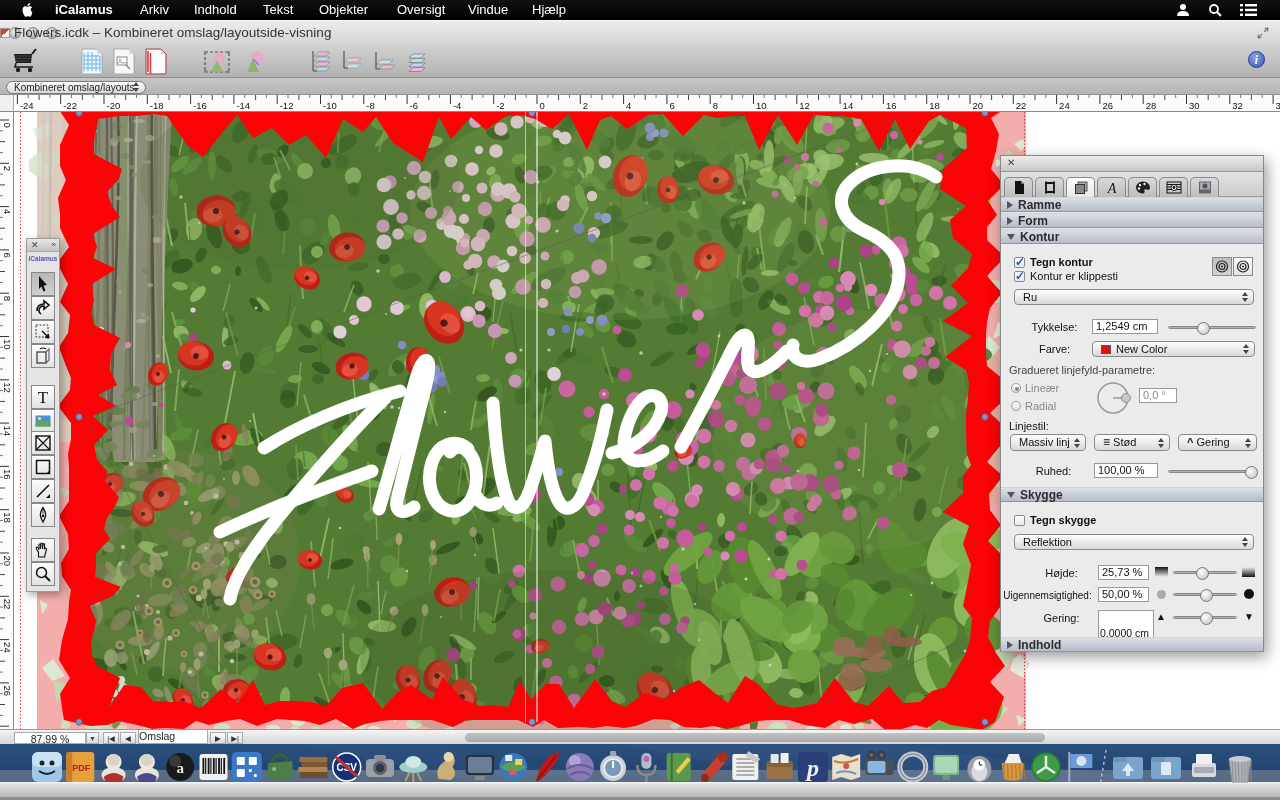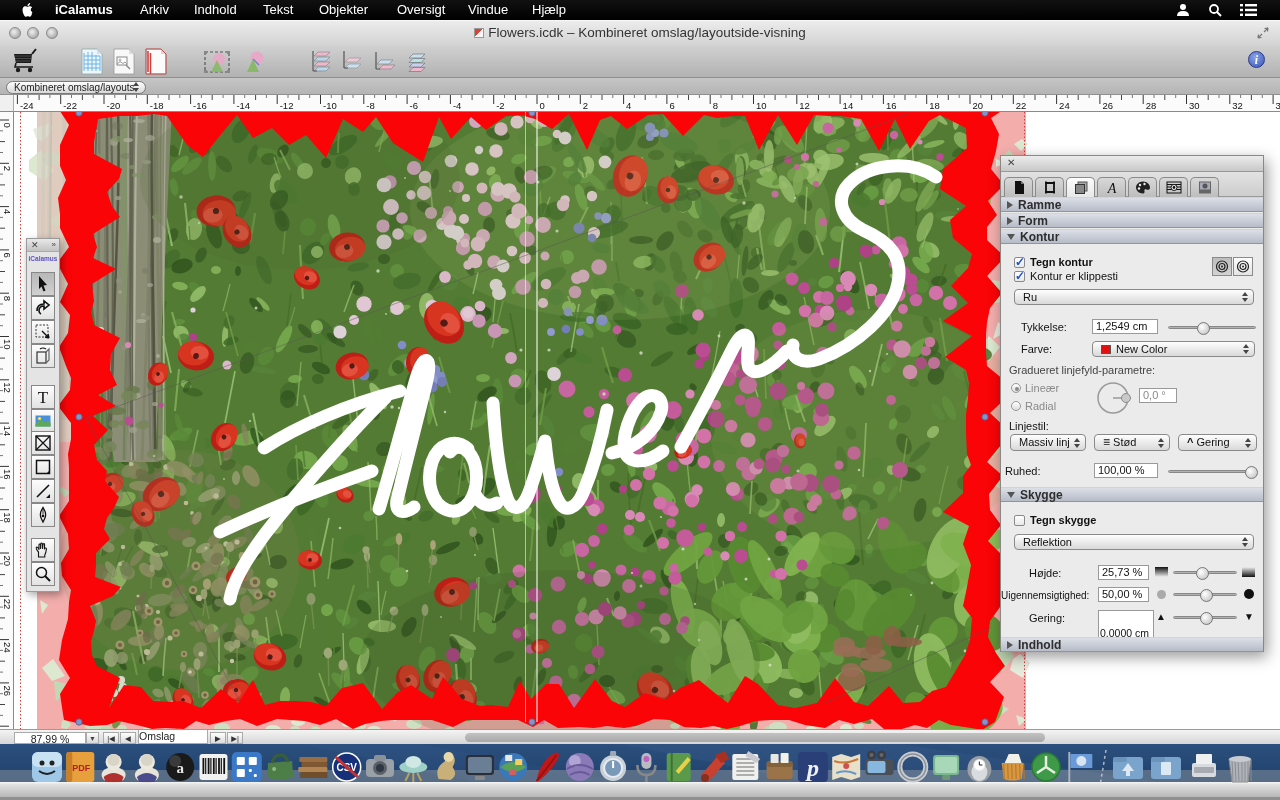--- a/index.html
+++ b/index.html
@@ -12,21 +12,21 @@
 
 
 #titlebar { left:0; top:20px; width:1280px; height:26px;
   background:linear-gradient(#ececec,#d2d2d2); border-top:1px solid #f8f8f8; }
 #toolbar { left:0; top:46px; width:1280px; height:32px;
   background:linear-gradient(#d0d0d0,#b2b2b2); border-bottom:1px solid #8e8e8e; }
 #row2 { left:0; top:78px; width:1280px; height:17px;
   background:linear-gradient(#c6c6c6,#b4b4b4); border-bottom:1px solid #909090; }
 .light { position:absolute; top:27px; width:12px; height:12px; border-radius:50%;
   background:radial-gradient(circle at 4px 4px,#efefef,#b8b8b8 60%,#909090); border:1px solid #8a8a8a; }
-#wtitle { position:absolute; top:24.5px; left:0; width:1280px; text-align:center; font-size:13.5px; color:#333; }
+#wtitle { position:absolute; top:24.5px; left:0; width:1280px; font-size:13.5px; color:#333; }
 .tbtn { position:absolute; top:48px; }
 
 
 #viewsel { position:absolute; left:6px; top:80.5px; overflow:visible; width:140px; height:13px; border:1px solid #7a7a7a;
   border-radius:7px; background:linear-gradient(#fdfdfd,#d8d8d8); font-size:10px; color:#222;
   line-height:12px; padding-left:7px; }
 
 
 #rcorner { left:0; top:95px; width:14px; height:17px; background:#f0f0f0; border-right:1px solid #aaa; border-bottom:1px solid #8a8a8a;}
 
@@ -57,21 +57,21 @@
 .tab.sel { background:linear-gradient(#fdfdfd,#e8e8e8); }
 .tab svg { display:block; margin:2px auto; }
 .sechd { position:absolute; left:0; width:262px; height:15px; background:linear-gradient(#dcdfe6,#b6bcc8);
   border-top:1px solid #cfd3da; border-bottom:1px solid #8f949e; font-weight:bold; font-size:12px; color:#2e2e2e; line-height:15px; }
 .sechd .tri { display:inline-block; width:0; height:0; margin:0 5px 0 6px; }
 .tri.right { border-left:6px solid #555; border-top:4.5px solid transparent; border-bottom:4.5px solid transparent; }
 .tri.down { border-top:6px solid #555; border-left:4.5px solid transparent; border-right:4.5px solid transparent; margin-bottom:1px;}
 .cb { position:absolute; width:11px; height:11px; background:linear-gradient(#fff,#e8e8e8); border:1px solid #8a8a8a; border-radius:2px; }
 .cb.on::after { content:"✓"; position:absolute; left:0px; top:-3px; font-size:12px; font-weight:bold; color:#1a4fd0; }
 .lbl { position:absolute; white-space:nowrap; }
-.lblr { position:absolute; text-align:left; white-space:nowrap; }
+.lblr { position:absolute; text-align:center; white-space:nowrap; }
 .fld { position:absolute; background:#fff; border:1px solid #999; font-size:11px; padding:0 3px; line-height:13px; }
 .pop { position:absolute; background:linear-gradient(#fefefe,#d9d9d9); border:1px solid #8a8a8a; border-radius:4px;
   font-size:11px; line-height:15px; padding-left:8px; }
 .pop::after { content:""; position:absolute; right:4px; top:50%; margin-top:-4px; width:7px; height:8px;
   background:
    linear-gradient(#666,#666); background-size:0; }
 .updn { position:absolute; right:5px; top:50%; transform:translateY(-50%); width:7px; height:10px; }
 .updn::before { content:""; position:absolute; left:0.5px; top:0; width:0; height:0; border-left:3px solid transparent; border-right:3px solid transparent; border-bottom:4px solid #444; }
 .updn::after { content:""; position:absolute; left:0.5px; bottom:0; width:0; height:0; border-left:3px solid transparent; border-right:3px solid transparent; border-top:4px solid #444; }
 .slider { position:absolute; height:3px; background:linear-gradient(#9a9a9a,#c8c8c8); border-radius:2px; border:0.5px solid #888;}
@@ -2310,21 +2310,21 @@
         <line x1="18" y1="18" x2="31" y2="18" stroke="#9a9a9a" stroke-width="1.5"></line>
         <circle cx="31" cy="18" r="4.5" fill="#c8c8c8" stroke="#8a8a8a"></circle>
       </svg>
   <div class="fld gray" style="left:138px;top:232px;width:38px;height:15px">0,0 °</div>
 
   <div class="lbl" style="left:8px;top:264px">Linjestil:</div>
   <div class="pop" style="left:9px;top:278px;width:76px;height:17px">Massiv linj<span class="updn"></span></div>
   <div class="pop" style="left:93px;top:278px;width:76px;height:17px"><b style="font-size:12px">≡</b> Stød<span class="updn"></span></div>
   <div class="pop" style="left:177px;top:278px;width:79px;height:17px"><b>^</b> Gering<span class="updn"></span></div>
 
-  <div class="lblr" style="left:4px;top:309px;width:65px">Ruhed:</div>
+  <div class="lblr" style="left:20px;top:309px;width:65px">Ruhed:</div>
   <div class="fld" style="left:93px;top:307px;width:64px;height:15px">100,00 %</div>
   <div class="slider" style="left:167px;top:314px;width:88px">
         <div class="knob" style="left:76px"></div>
       </div>
 
   <div class="sechd" style="top:331px"><span class="tri down"></span>Skygge</div>
   <div class="cb" style="left:13px;top:359px"></div>
   <div class="lbl" style="left:29px;top:358px;font-weight:bold">Tegn skygge</div>
   <div class="pop" style="left:13px;top:378px;width:240px;height:16px">Reflektion<span class="updn"></span></div>
 

